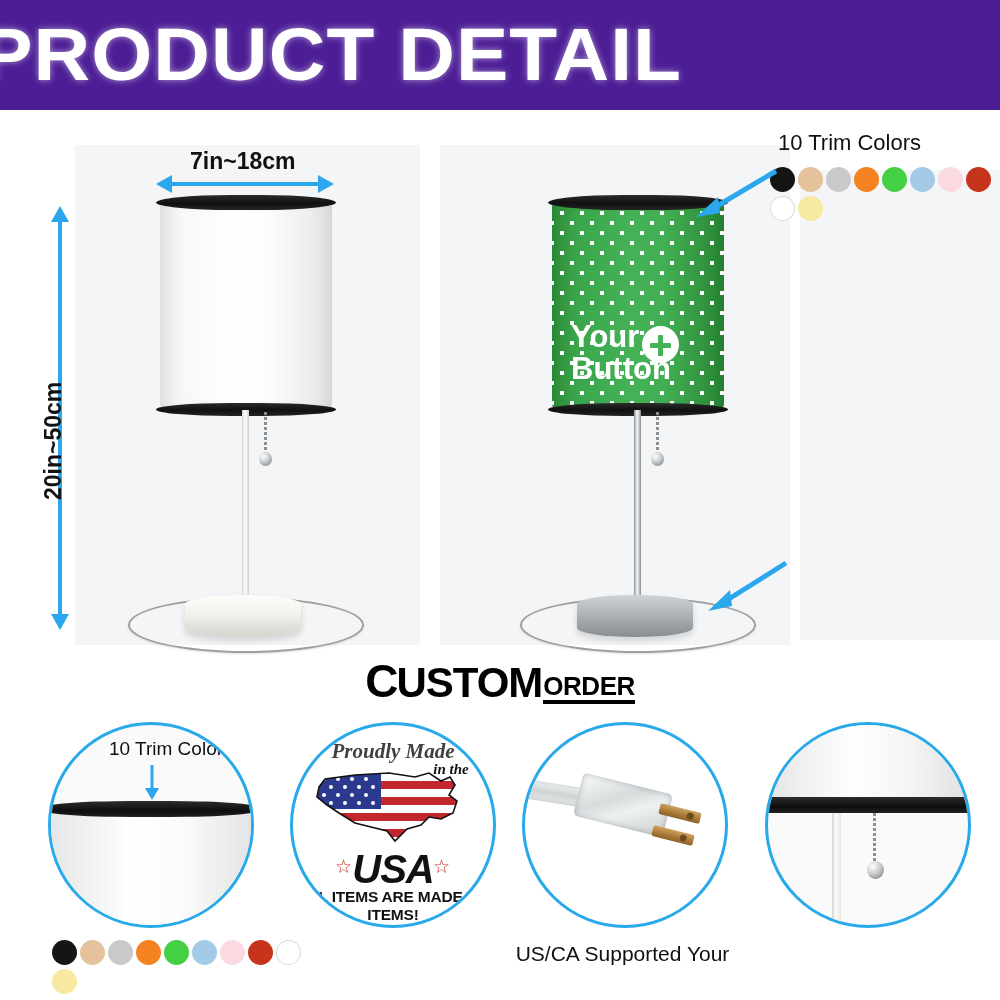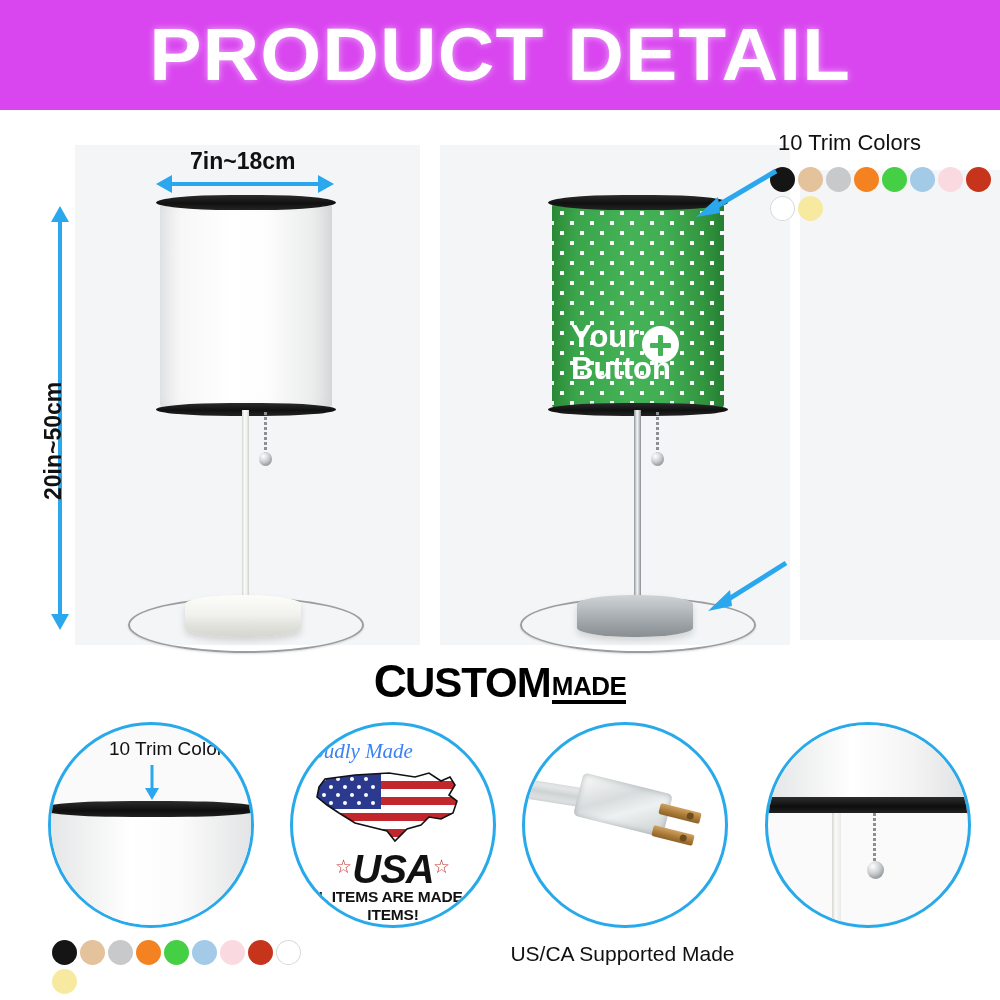--- a/index.html
+++ b/index.html
@@ -2,21 +2,21 @@
 <html><head>
 <meta charset="utf-8">
 <style>
   html,body{margin:0;padding:0;background:#ffffff;}
   body{width:1000px;height:1000px;overflow:hidden;
        font-family:"Liberation Sans","DejaVu Sans",sans-serif;color:#1a1a1a;}
   .page{position:relative;width:1000px;height:1000px;background:#fff;}
 
   
   .header{position:absolute;left:0;top:0;width:1000px;height:110px;
-          background:#d946ef;display:flex;align-items:center;justify-content:center;}
+          background:#4c1d95;display:flex;align-items:center;}
   .header-title{font-family:"Liberation Sans","DejaVu Sans",sans-serif;
           font-size:74px;font-weight:bold;color:#ffffff;letter-spacing:1px;
           transform:scaleX(1.06);text-shadow:0 0 7px rgba(255,255,255,.55);
           line-height:1;white-space:nowrap;}
 
   
   .hero{position:absolute;left:0;top:110px;width:1000px;height:545px;background:#fff;}
   .panel{position:absolute;background:#f4f5f6;}
 
   
@@ -81,23 +81,23 @@
   .brand-main{font-size:42px;font-weight:bold;letter-spacing:-1px;line-height:1;color:#000;}
   .brand-sub{font-size:26px;font-weight:bold;letter-spacing:-.5px;line-height:1;
       color:#000;border-bottom:4px solid #000;padding-bottom:1px;margin-left:1px;}
 
   
   .circle{position:absolute;border-radius:50%;border:3px solid #28a9ea;
       background:#fafafa;overflow:hidden;}
   .circle-cap{position:absolute;font-size:21px;color:#111;text-align:center;white-space:nowrap;}
 
   
-  .usa-title{position:absolute;width:100%;
+  .usa-title{position:absolute;width:100%;text-align:center;
       font-family:"Liberation Serif","DejaVu Serif",serif;font-style:italic;
-      font-weight:normal;font-size:21px;color:#3b82f6;}
+      font-weight:bold;font-size:21px;color:#404040;}
   .usa-sub{position:absolute;width:100%;text-align:center;
       font-family:"Liberation Serif","DejaVu Serif",serif;font-style:italic;
       font-weight:bold;font-size:15px;color:#111;}
   .usa-big{position:absolute;width:100%;text-align:center;font-size:40px;
       font-weight:bold;font-style:italic;color:#111;letter-spacing:-1px;}
   .usa-foot{position:absolute;width:100%;text-align:center;font-size:15.5px;
       font-weight:bold;color:#111;letter-spacing:-.2px;}
   .star{position:absolute;color:#c42b22;font-size:19px;}
 
   
@@ -191,38 +191,39 @@
     <svg class="arrow-diag" style="left:700px;top:445px;" width="90" height="60" viewBox="0 0 90 60">
       <line x1="86" y1="8" x2="24" y2="47" stroke="#2ba7ee" stroke-width="5"></line>
       <polygon points="8,56 30,35 32,51" fill="#2ba7ee"></polygon>
     </svg>
   </div>
 
   <div class="brand" style="top:660px;">
     <span class="brand-inner">
       <span class="brand-c">C</span>
       <span class="brand-main">USTOM</span>
-      <span class="brand-sub">MADE</span>
+      <span class="brand-sub">ORDER</span>
     </span>
   </div>
 
   <div class="circle" style="left:48px;top:722px;width:200px;height:200px;">
     <div style="position:absolute;left:0;top:86px;width:100%;height:120px;
                 background:linear-gradient(90deg,#e5e6e7,#ffffff 40%,#fbfbfb 65%,#e3e4e5);"></div>
     <div style="position:absolute;left:-12px;top:76px;width:224px;height:16px;
                 background:linear-gradient(180deg,#2d2d2d,#0e0e0e 60%,#222);border-radius:50%/60%;"></div>
     <div style="position:absolute;left:58px;top:13px;font-size:19px;color:#111;">10 Trim Colors</div>
     <svg style="position:absolute;left:93px;top:40px;" width="16" height="36" viewBox="0 0 16 36">
       <line x1="8" y1="0" x2="8" y2="25" stroke="#2ba7ee" stroke-width="3"></line>
       <polygon points="8,35 1,23 15,23" fill="#2ba7ee"></polygon>
     </svg>
   </div>
 
   <div class="circle" style="left:290px;top:722px;width:200px;height:200px;background:#fff;">
     <div class="usa-title" style="top:14px;">Proudly Made</div>
+    <div class="usa-sub" style="top:36px;padding-left:58px;">in the</div>
 
     <svg style="position:absolute;left:16px;top:40px;" width="168" height="82" viewBox="0 0 168 82">
       <defs>
         <clipPath id="usaclip">
           <path d="M10,22 L16,14 L46,10 L80,8 L106,12 L120,8 L132,16 L141,12 L146,20
                    L140,30 L148,36 L144,48 L132,54 L120,52 L112,60 L98,64 L86,76
                    L78,66 L62,62 L46,58 L30,48 L18,40 L8,32 Z"></path>
         </clipPath>
       </defs>
       <g clip-path="url(#usaclip)">
@@ -285,21 +286,21 @@
     <div style="position:absolute;left:0;top:0;width:100%;height:80px;
                 background:linear-gradient(90deg,#e4e5e6,#ffffff 42%,#f4f4f5 72%,#e0e1e2);"></div>
     <div style="position:absolute;left:-14px;top:72px;width:228px;height:16px;
                 background:linear-gradient(180deg,#2d2d2d,#0e0e0e 60%,#222);border-radius:3px;"></div>
     <div style="position:absolute;left:64px;top:88px;width:9px;height:112px;
                 background:linear-gradient(90deg,#d6d6d3,#fbfbf9 40%,#e9e9e6);"></div>
     <div class="chain" style="left:105px;top:88px;height:52px;"></div>
     <div class="chain-ball" style="left:99px;top:136px;width:17px;height:18px;"></div>
   </div>
 
-  <div class="circle-cap" style="left:500px;top:942px;width:245px;">US/CA Supported Made</div>
+  <div class="circle-cap" style="left:500px;top:942px;width:245px;">US/CA Supported Your</div>
 
   <div class="swatch-row" style="left:52px;top:940px;width:252px;">
       <div class="swatch" style="background: rgb(21, 21, 21);"></div>
       <div class="swatch" style="background: rgb(227, 194, 156);"></div>
       <div class="swatch" style="background: rgb(200, 201, 202);"></div>
       <div class="swatch" style="background: rgb(244, 130, 32);"></div>
       <div class="swatch" style="background: rgb(69, 207, 68);"></div>
       <div class="swatch" style="background: rgb(163, 203, 232);"></div>
       <div class="swatch" style="background: rgb(251, 217, 224);"></div>
       <div class="swatch" style="background: rgb(199, 52, 28);"></div>

